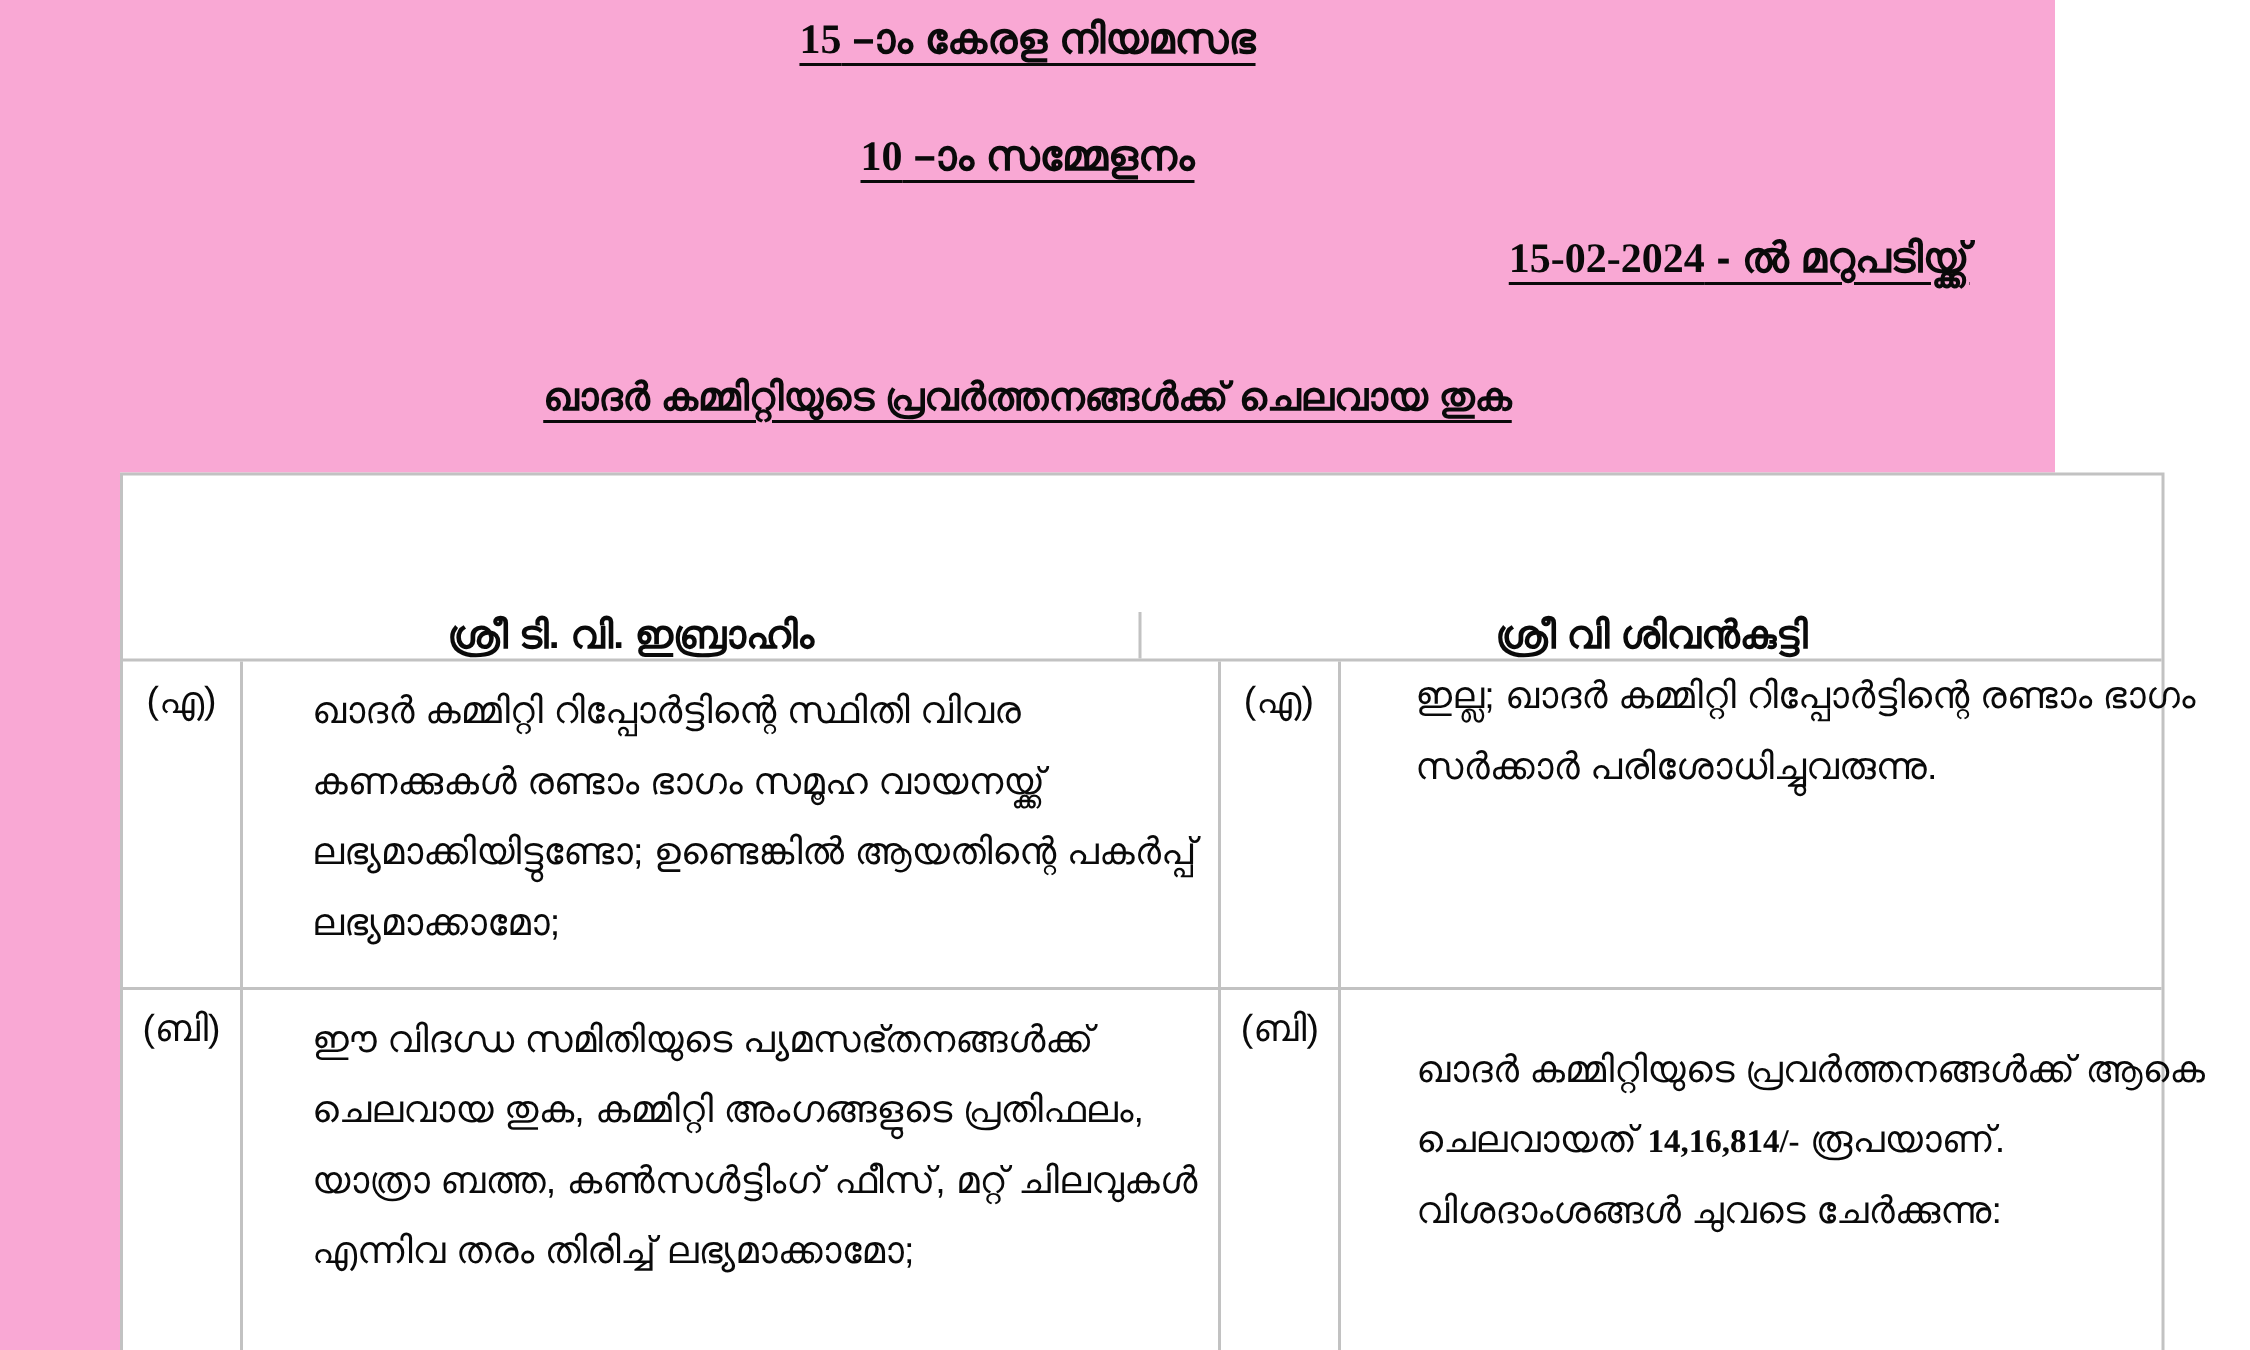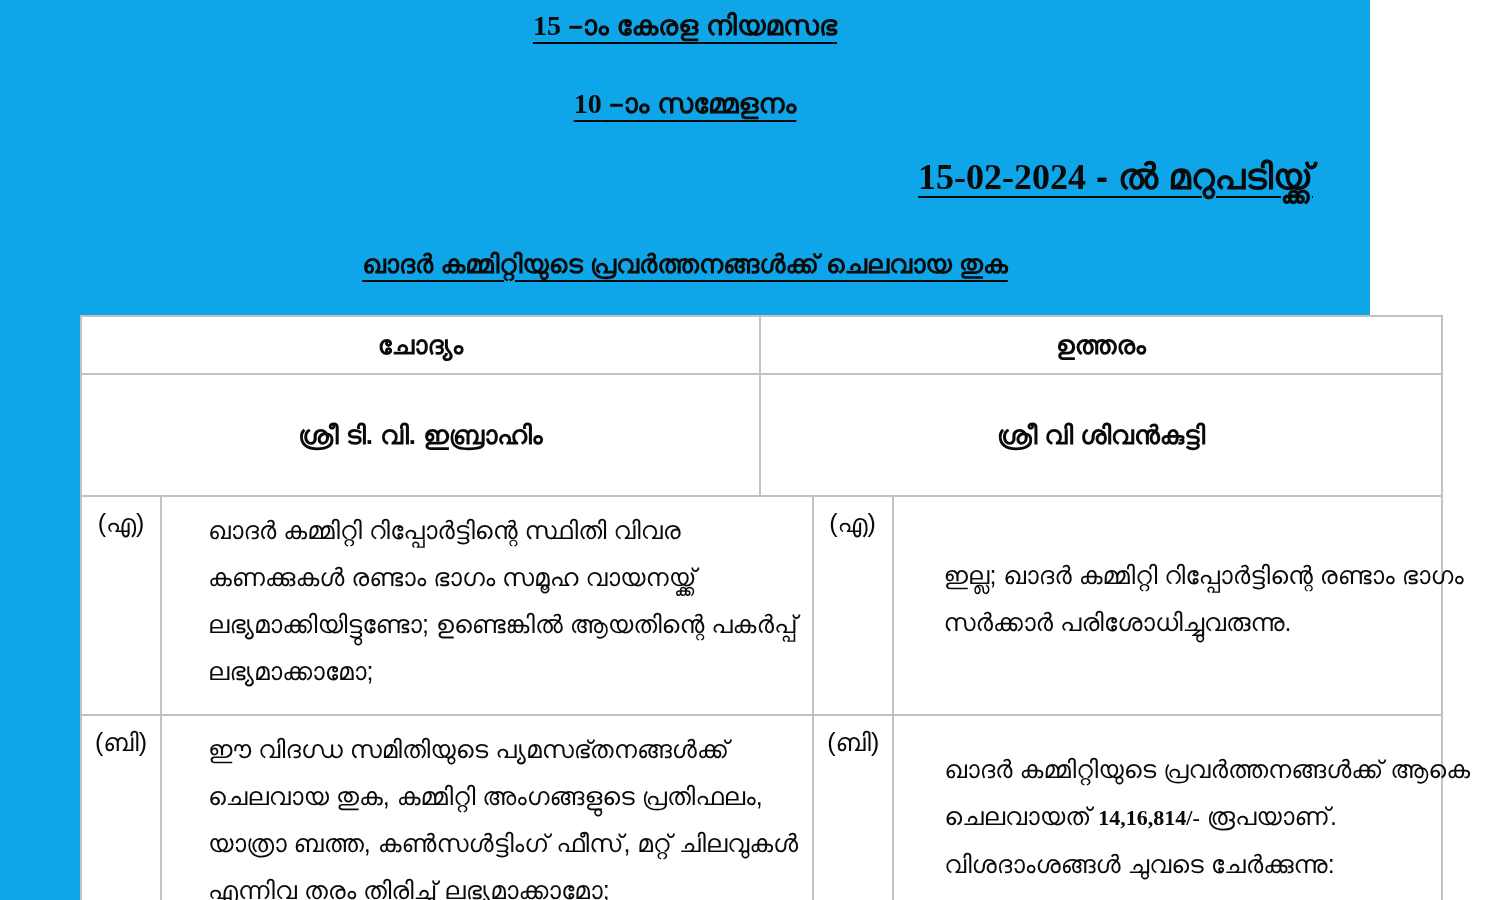--- a/index.html
+++ b/index.html
@@ -5,36 +5,36 @@
   html, body {
     margin: 0;
     padding: 0;
     width: 1500px;
     height: 900px;
     overflow: hidden;
     background: #ffffff;
     color: #0a0a0a;
     font-family: "Liberation Sans", sans-serif;
   }
-  .page { position: relative; width: 1370px; height: 900px; background:#0ea5e9; }
+  .page { position: relative; width: 1370px; height: 900px; background:#f9a8d4; }
 
   .center-line { position: absolute; left: 0; width: 100%; text-align: center; }
   .b { font-weight: 700; }
   .u {
     text-decoration: underline;
     text-decoration-thickness: 2px;
     text-underline-offset: 7px;
   }
   .num { font-family: "Liberation Serif", serif; font-weight: 700; }
 
   .title1 { top: 10px; font-size: 28px; }
   .title2 { top: 88px; font-size: 28px; text-align: center; }
 
   .qno   { position: absolute; left: 95px;  top: 156px; font-size: 27px; }
-  .rdate { position: absolute; right: 57px; top: 156px; font-size: 36px; }
+  .rdate { position: absolute; right: 57px; top: 156px; font-size: 28px; }
   .subject { top: 249px; font-size: 26px; }
 
   .tbl {
     position: absolute;
     left: 80px;
     top: 315px;
     width: 1363px;
     border: 2px solid #c2c2c2;
     background: #fff;
     box-sizing: border-box;
@@ -42,21 +42,21 @@
   .trow { display: flex; box-sizing: border-box; }
   .trow + .trow { border-top: 2px solid #c2c2c2; }
   .cell { box-sizing: border-box; }
   .cell + .cell { border-left: 2px solid #c2c2c2; }
 
   .hdr-row { height: 56px; }
   .hdr-cell {
     display: flex; align-items: center; justify-content: center;
     font-size: 26px; font-weight: 700;
   }
-  .names-row { height: 122px; }
+  .names-row { height: 122px; align-items: flex-end; }
   .name-cell {
     display: flex; flex-direction: column;
     align-items: center; justify-content: center;
     font-size: 26px; font-weight: 700;
     row-gap: 16px; text-align: center;
   }
   .colL { flex: 0 0 677px; }
   .colR { flex: 1 1 auto; }
 
   .rowA { height: 219px; }
@@ -64,21 +64,21 @@
 
   .lbl-cell {
     flex: 0 0 78px;
     text-align: center;
     padding-top: 12px;
     font-size: 25px;
   }
   .lbl-cellR { flex: 0 0 80px; }
   .qtxt-cell { flex: 0 0 597px; padding: 10px 14px 0 26px; }
   .atxt-cell { flex: 1 1 auto; padding: 0 14px 0 30px; }
-  .padA { padding-top: 55px; }
+  .padA { }
   .padB { padding-top: 30px; }
 
   .tline { line-height: 47px; font-size: 25px; white-space: nowrap; margin-left: 20px; }
   .amount { font-size: 22px; }
 </style>
 </head>
 <body>
 
 <div class="page">
 
@@ -100,24 +100,20 @@
       <span class="num">15-02-2024</span><span> - ൽ മറുപടിയ്ക്ക്</span>
     </span>
   </div>
 
   <div class="center-line subject b">
     <span class="u">ഖാദർ കമ്മിറ്റിയുടെ പ്രവർത്തനങ്ങൾക്ക് ചെലവായ തുക</span>
   </div>
 
   <div class="tbl">
 
-    <div class="trow hdr-row">
-      <div class="cell colL hdr-cell">ചോദ്യം</div>
-      <div class="cell colR hdr-cell">ഉത്തരം</div>
-    </div>
 
     <div class="trow names-row">
       <div class="cell colL name-cell">
         <div>ശ്രീ ടി. വി. ഇബ്രാഹിം</div>
       </div>
       <div class="cell colR name-cell">
         <div>ശ്രീ വി ശിവൻകുട്ടി</div>
       </div>
     </div>
 

